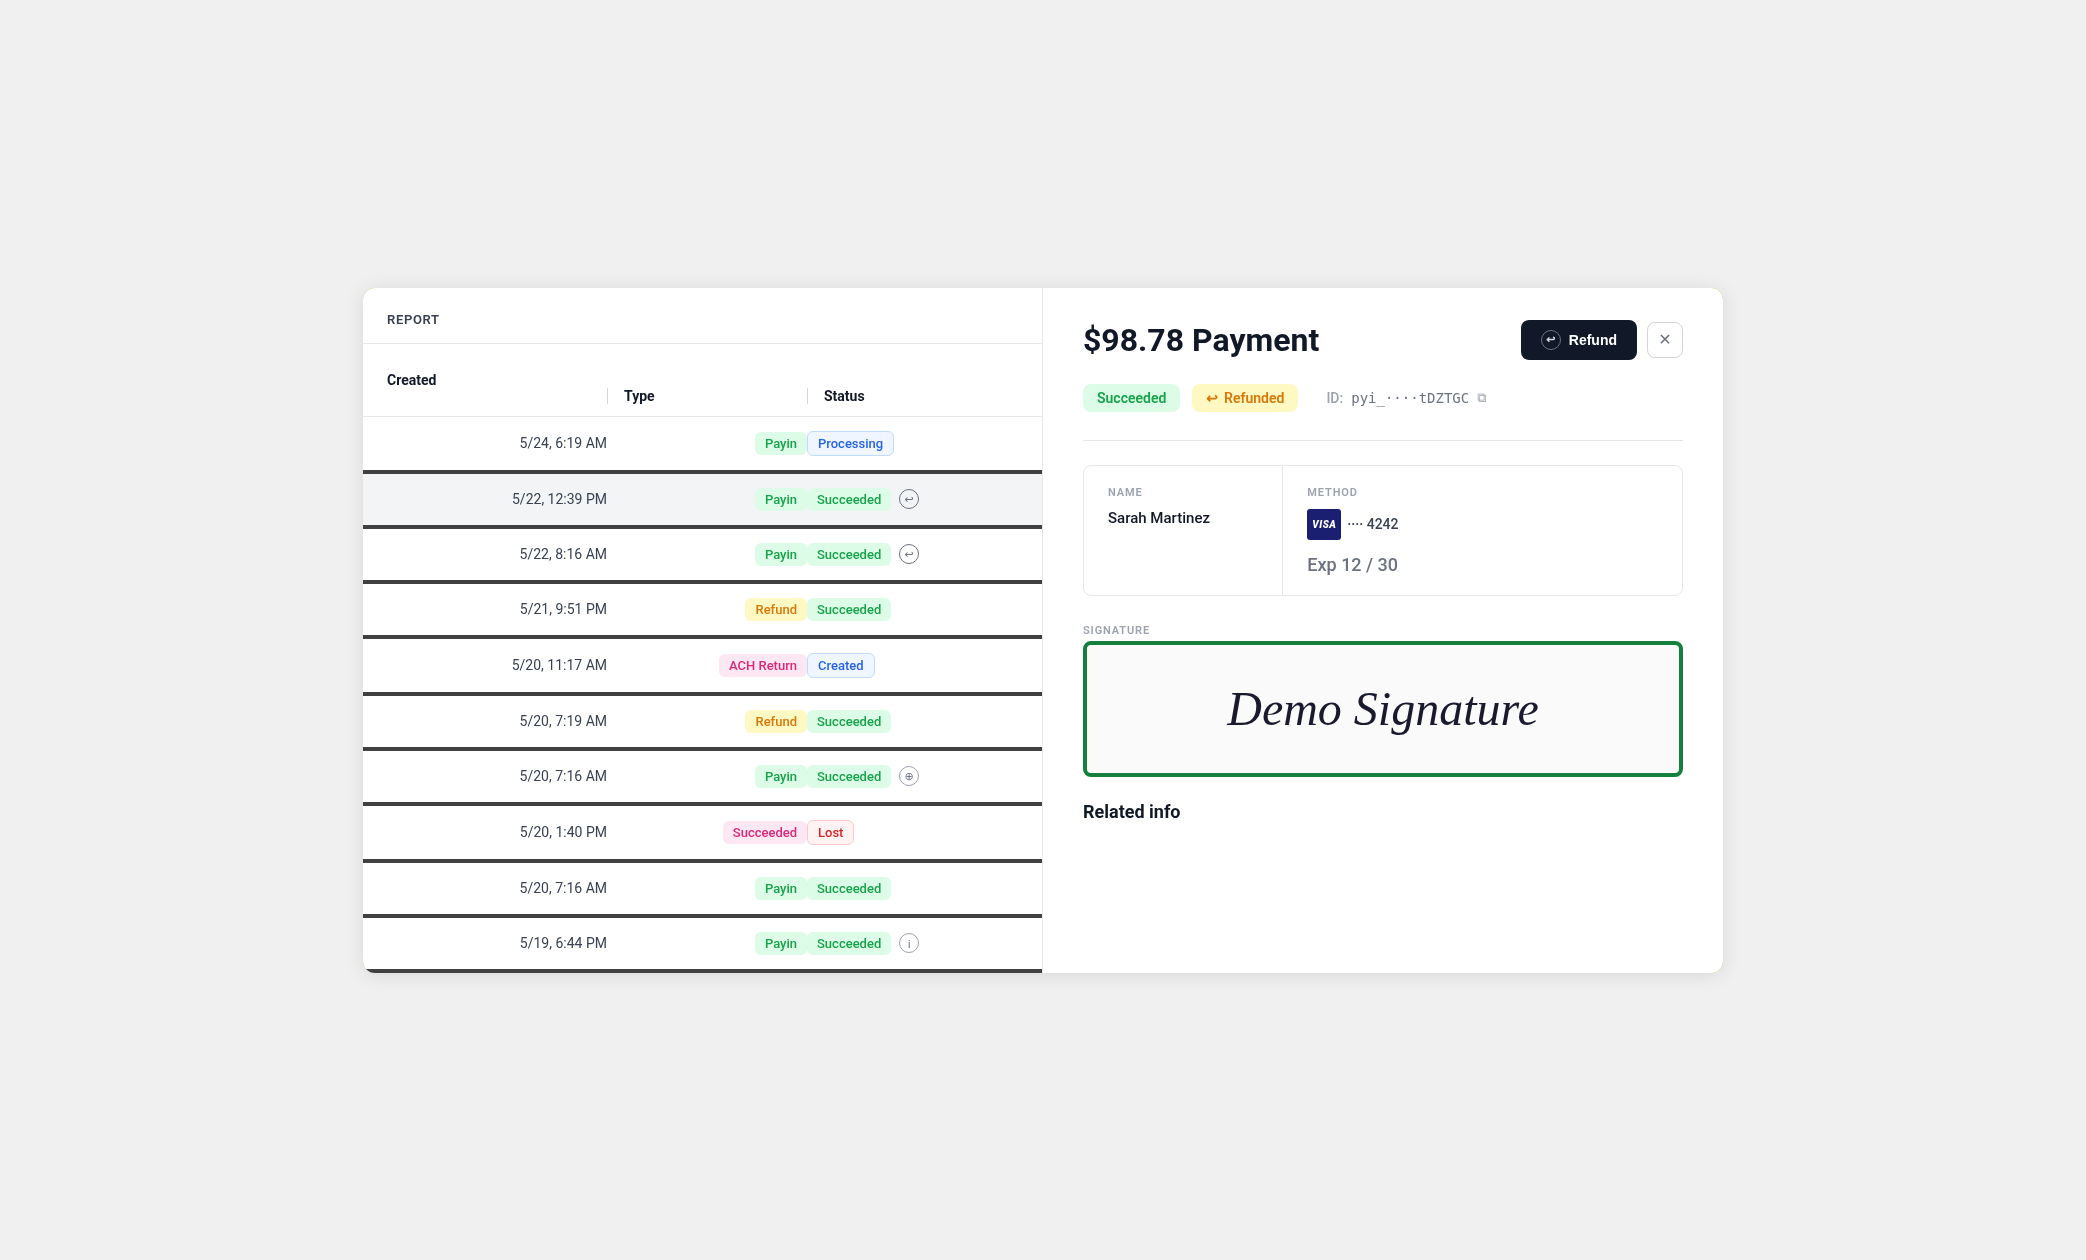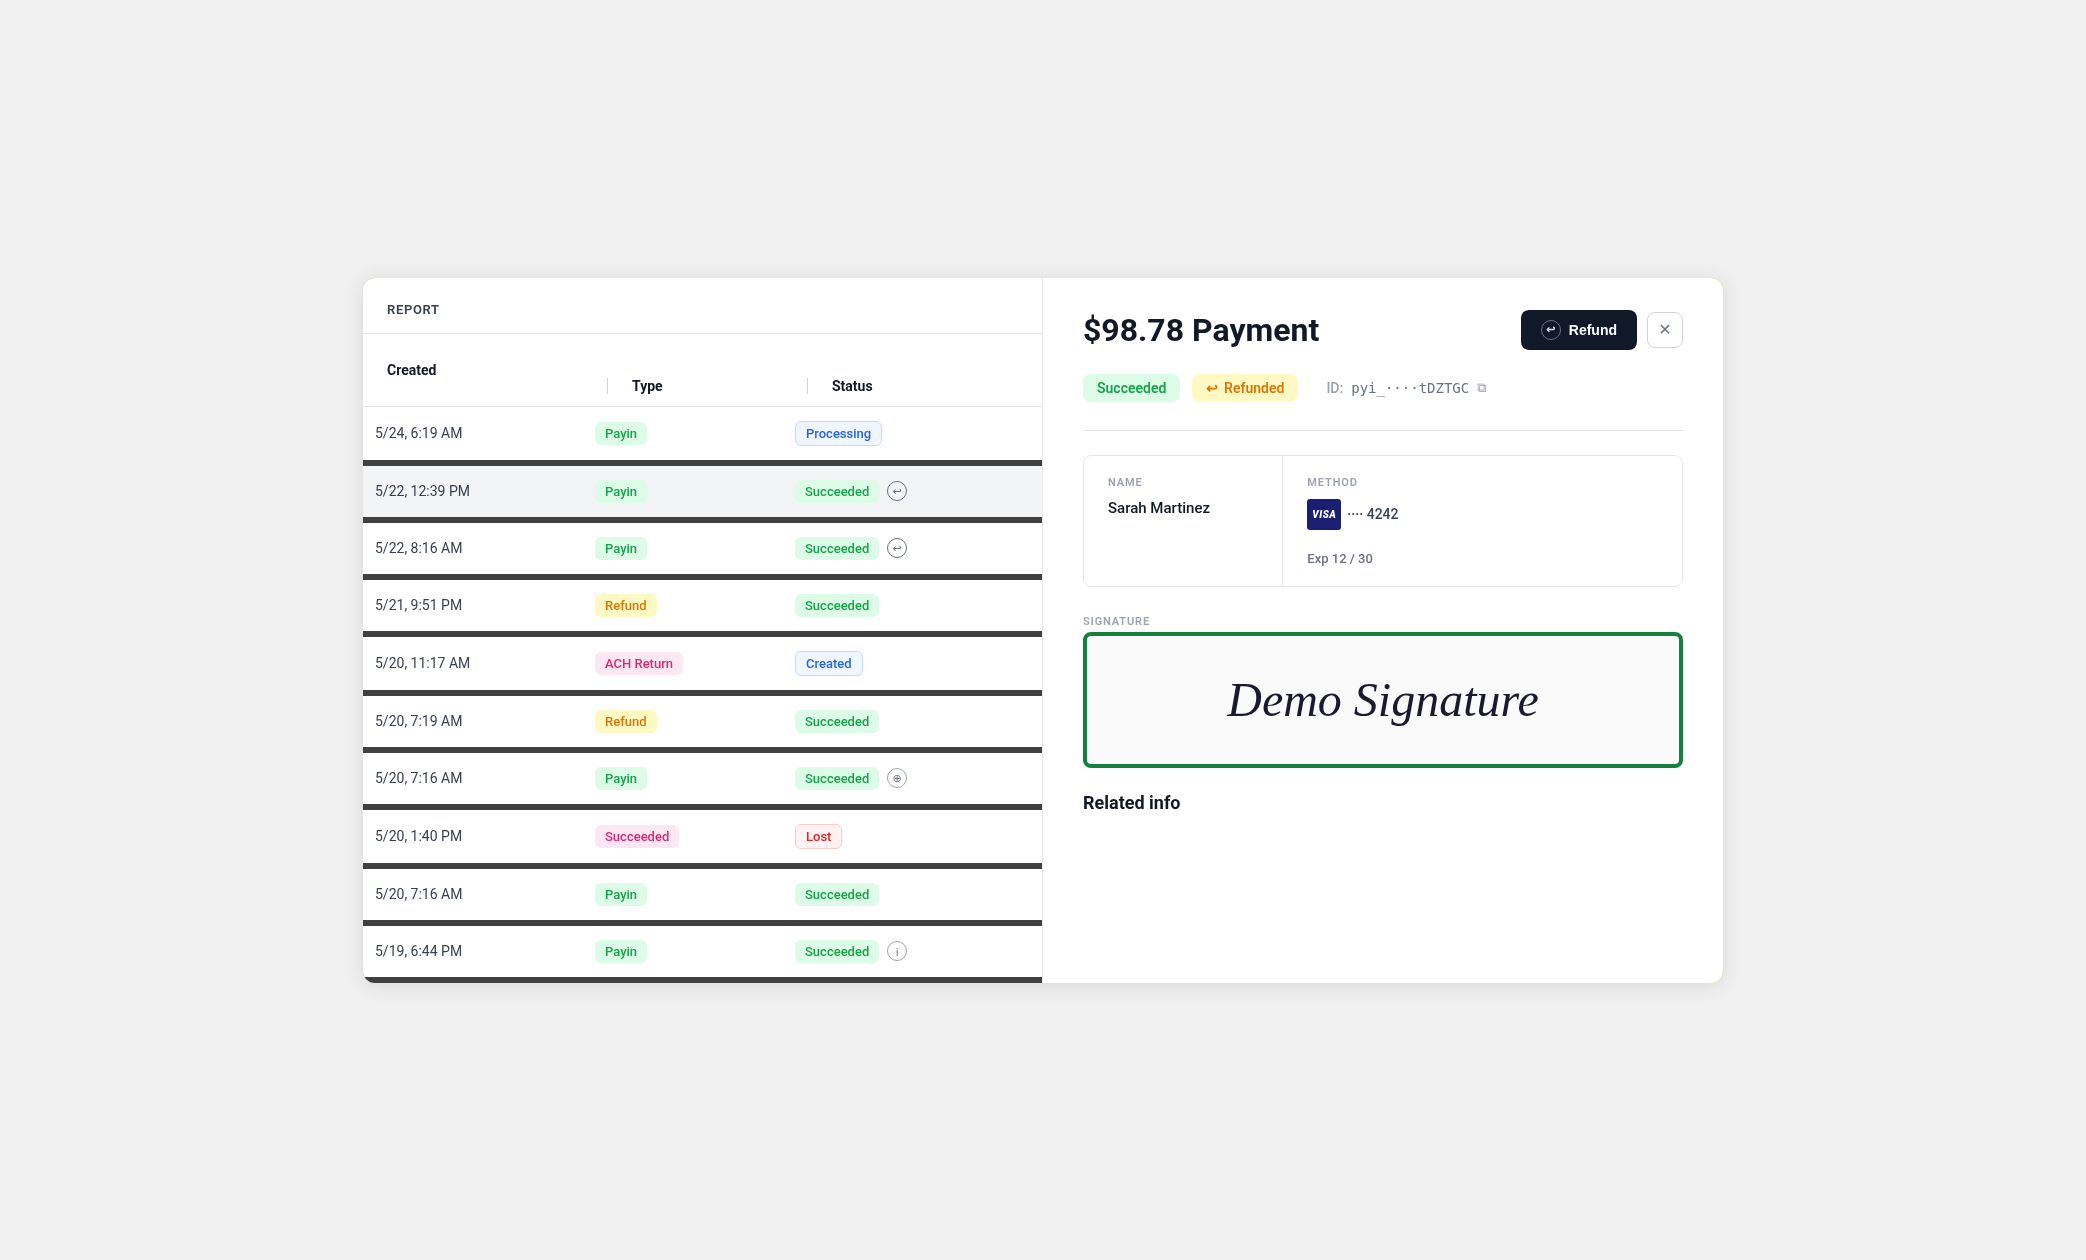--- a/index.html
+++ b/index.html
@@ -57,32 +57,33 @@
     .table-header-cell {
       font-size: 14px;
       font-weight: 700;
       color: #111827;
       display: flex;
       align-items: center;
     }
 
     .table-header-cell:not(:first-child) {
       border-left: 1px solid #d1d5db;
-      padding-left: 24px;
+      padding-left: 16px;
       margin-top: 32px;
     }
 
     .table-row {
       display: grid;
       grid-template-columns: 220px 200px 1fr;
-      padding: 14px 12px;
-      border-bottom: 6px solid #404040;
+      padding: 14px 24px;
+      border-bottom: 4px solid #404040;
       align-items: center;
       cursor: pointer;
       transition: background 0.15s;
+      text-align: right;
     }
 
     .table-row.selected {
       background: #f3f4f6;
     }
 
     .table-cell {
       font-size: 14px;
       color: #374151;
     }
@@ -336,23 +337,23 @@
       align-items: center;
       margin-bottom: 4px;
     }
 
     .method-dots {
       color: #374151;
       font-size: 14px;
     }
 
     .exp-line {
-      font-size: 13px;
+      font-size: 18px;
       color: #6b7280;
-      margin-top: 21px;
+      margin-top: 14px;
     }
 
     .signature-section {
       margin-bottom: 24px;
     }
 
     .section-label {
       font-size: 11px;
       font-weight: 600;
       color: #9ca3af;

